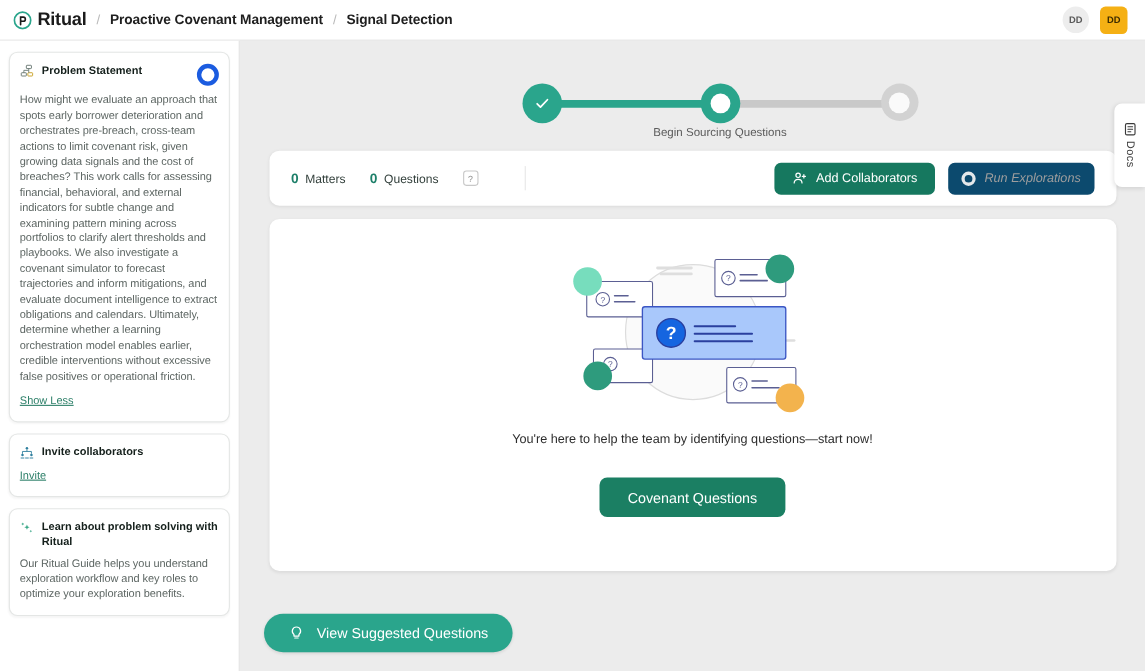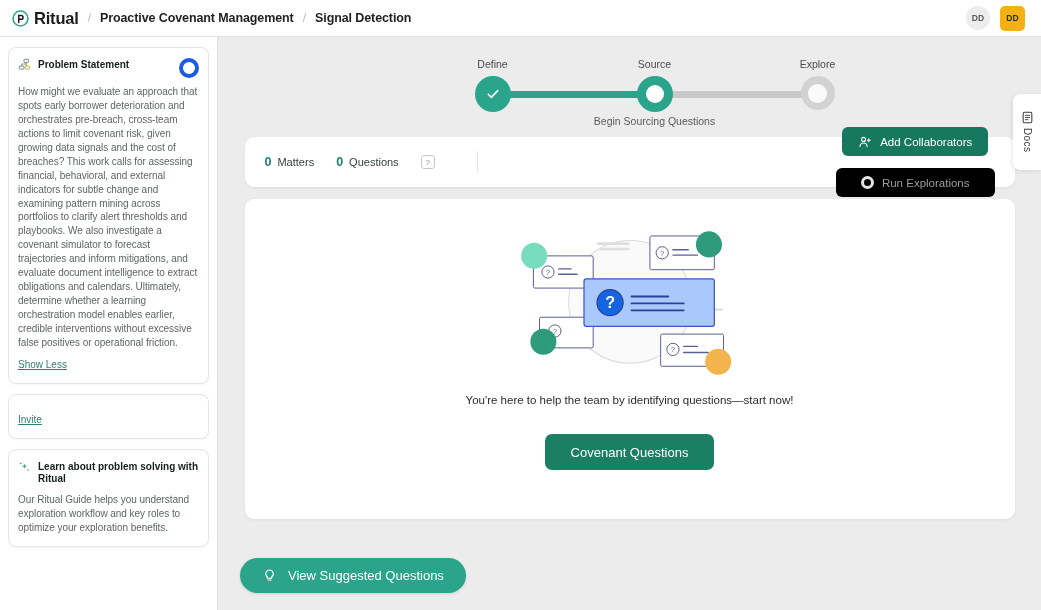--- a/index.html
+++ b/index.html
@@ -105,28 +105,28 @@
   }
   .stat { display:flex; align-items:baseline; gap:6px; margin-right:22px; }
   .stat-num { font-size:12.5px; font-weight:bold; color:#1d7f69; }
   .stat-lbl { font-size:11px; color:#33403c; }
   .help-box {
     width:14px; height:14px; border:1px solid #c8c8c8; border-radius:3px;
     display:flex; align-items:center; justify-content:center;
     font-size:8px; color:#8a8a8a;
   }
   .tb-div { width:1px; height:22px; background:#e6e6e6; margin-left:42px; }
-  .tb-actions { margin-left:auto; display:flex; align-items:center; gap:12px;flex-direction:column; }
+  .tb-actions { margin-left:auto; display:flex; align-items:center; gap:12px; }
   .btn {
     display:inline-flex; align-items:center; justify-content:center; gap:8px;
     border:none; border-radius:6px; font-size:11.5px; cursor:pointer;
     font-family:"Liberation Sans", sans-serif;
   }
   .btn-primary { background:#16785f; color:#fff; height:29px; padding:0 16px; }
-  .btn-disabled { background:#000000; color:#9d9d9d; height:29px; padding:0 25px; cursor:default; }
+  .btn-disabled { background:#0c4a6e; color:#9d9d9d; height:29px; padding:0 12px; cursor:default;font-style:italic; }
   .ring-icon { width:13px; height:13px; border-radius:50%; border:3px solid #fff; opacity:.95;}
   .ring-icon.dim { border-color:#f0f0f0; }
 
   
   .hero {
     width:770px; height:320px; margin:12px auto 0 auto;
     display:flex; flex-direction:column; align-items:center; justify-content:flex-start;
     padding-top:20px;
   }
   .hero-illus { width:230px; height:165px; }
@@ -193,45 +193,50 @@
           <path d="M15 8 v3 H6.8 v4 M15 11 v4" fill="none" stroke="#6b7a74" stroke-width="1.5"></path>
         </svg>
         <div class="sc-title">Problem Statement</div>
         <div class="sc-ring"></div>
       </div>
       <div class="sc-body">How might we evaluate an approach that spots early borrower deterioration and orchestrates pre-breach, cross-team actions to limit covenant risk, given growing data signals and the cost of breaches? This work calls for assessing financial, behavioral, and external indicators for subtle change and examining pattern mining across portfolios to clarify alert thresholds and playbooks. We also investigate a covenant simulator to forecast trajectories and inform mitigations, and evaluate document intelligence to extract obligations and calendars. Ultimately, determine whether a learning orchestration model enables earlier, credible interventions without excessive false positives or operational friction.</div>
       <span class="sc-link">Show Less</span>
     </div>
 
     <div class="side-card">
+      <div class="sc-head">
+        <svg class="icon-sm" viewBox="0 0 24 24">
+          <circle cx="12" cy="4.5" r="2.1" fill="#2f7f9e"></circle>
+          <circle cx="4.5" cy="16" r="2.1" fill="#2f7f9e"></circle>
+          <circle cx="19.5" cy="16" r="2.1" fill="#2f7f9e"></circle>
+          <path d="M12 6.6 v3.4 M4.5 13.9 V10 h15 v3.9" fill="none" stroke="#2f7f9e" stroke-width="1.5"></path>
+          <path d="M1.5 21 h6 M16.5 21 h6 M9 21 h6" stroke="#2f7f9e" stroke-width="1.6"></path>
+        </svg>
+        <div class="sc-title">Invite collaborators</div>
+      </div>
       <span class="sc-link">Invite</span>
     </div>
 
     <div class="side-card">
       <div class="sc-head">
         <svg class="icon-sm" viewBox="0 0 24 24">
           <path d="M12 7 l1.3 3.2 L16.5 11.5 l-3.2 1.3 L12 16 l-1.3-3.2 L7.5 11.5 l3.2-1.3 Z" fill="#3aa888"></path>
           <path d="M5 3.5 l.8 1.9 1.9.8 -1.9.8 -.8 1.9 -.8-1.9 -1.9-.8 1.9-.8 Z" fill="#3aa888"></path>
           <path d="M18.5 16 l.7 1.6 1.6.7 -1.6.7 -.7 1.6 -.7-1.6 -1.6-.7 1.6-.7 Z" fill="#3aa888"></path>
         </svg>
         <div class="sc-title">Learn about problem solving with Ritual</div>
       </div>
       <div class="sc-body">Our Ritual Guide helps you understand exploration workflow and key roles to optimize your exploration benefits.</div>
 
     </div>
   </div>
 
   <div class="main">
 
     <div class="stepper">
-      <div class="step-labels">
-        <span class="step-label" style="left:243px;">Define</span>
-        <span class="step-label" style="left:405px;">Source</span>
-        <span class="step-label" style="left:568px;">Explore</span>
-      </div>
 
       <div class="track track-done"></div>
       <div class="track track-todo"></div>
 
       <div class="node" style="left:243px;">
         <div class="node-done">
           <svg width="16" height="16" viewBox="0 0 24 24">
             <path d="M5 12.5 l4.5 4.5 L19 7" fill="none" stroke="#fff" stroke-width="2.4" stroke-linecap="round" stroke-linejoin="round"></path>
           </svg>
         </div>

